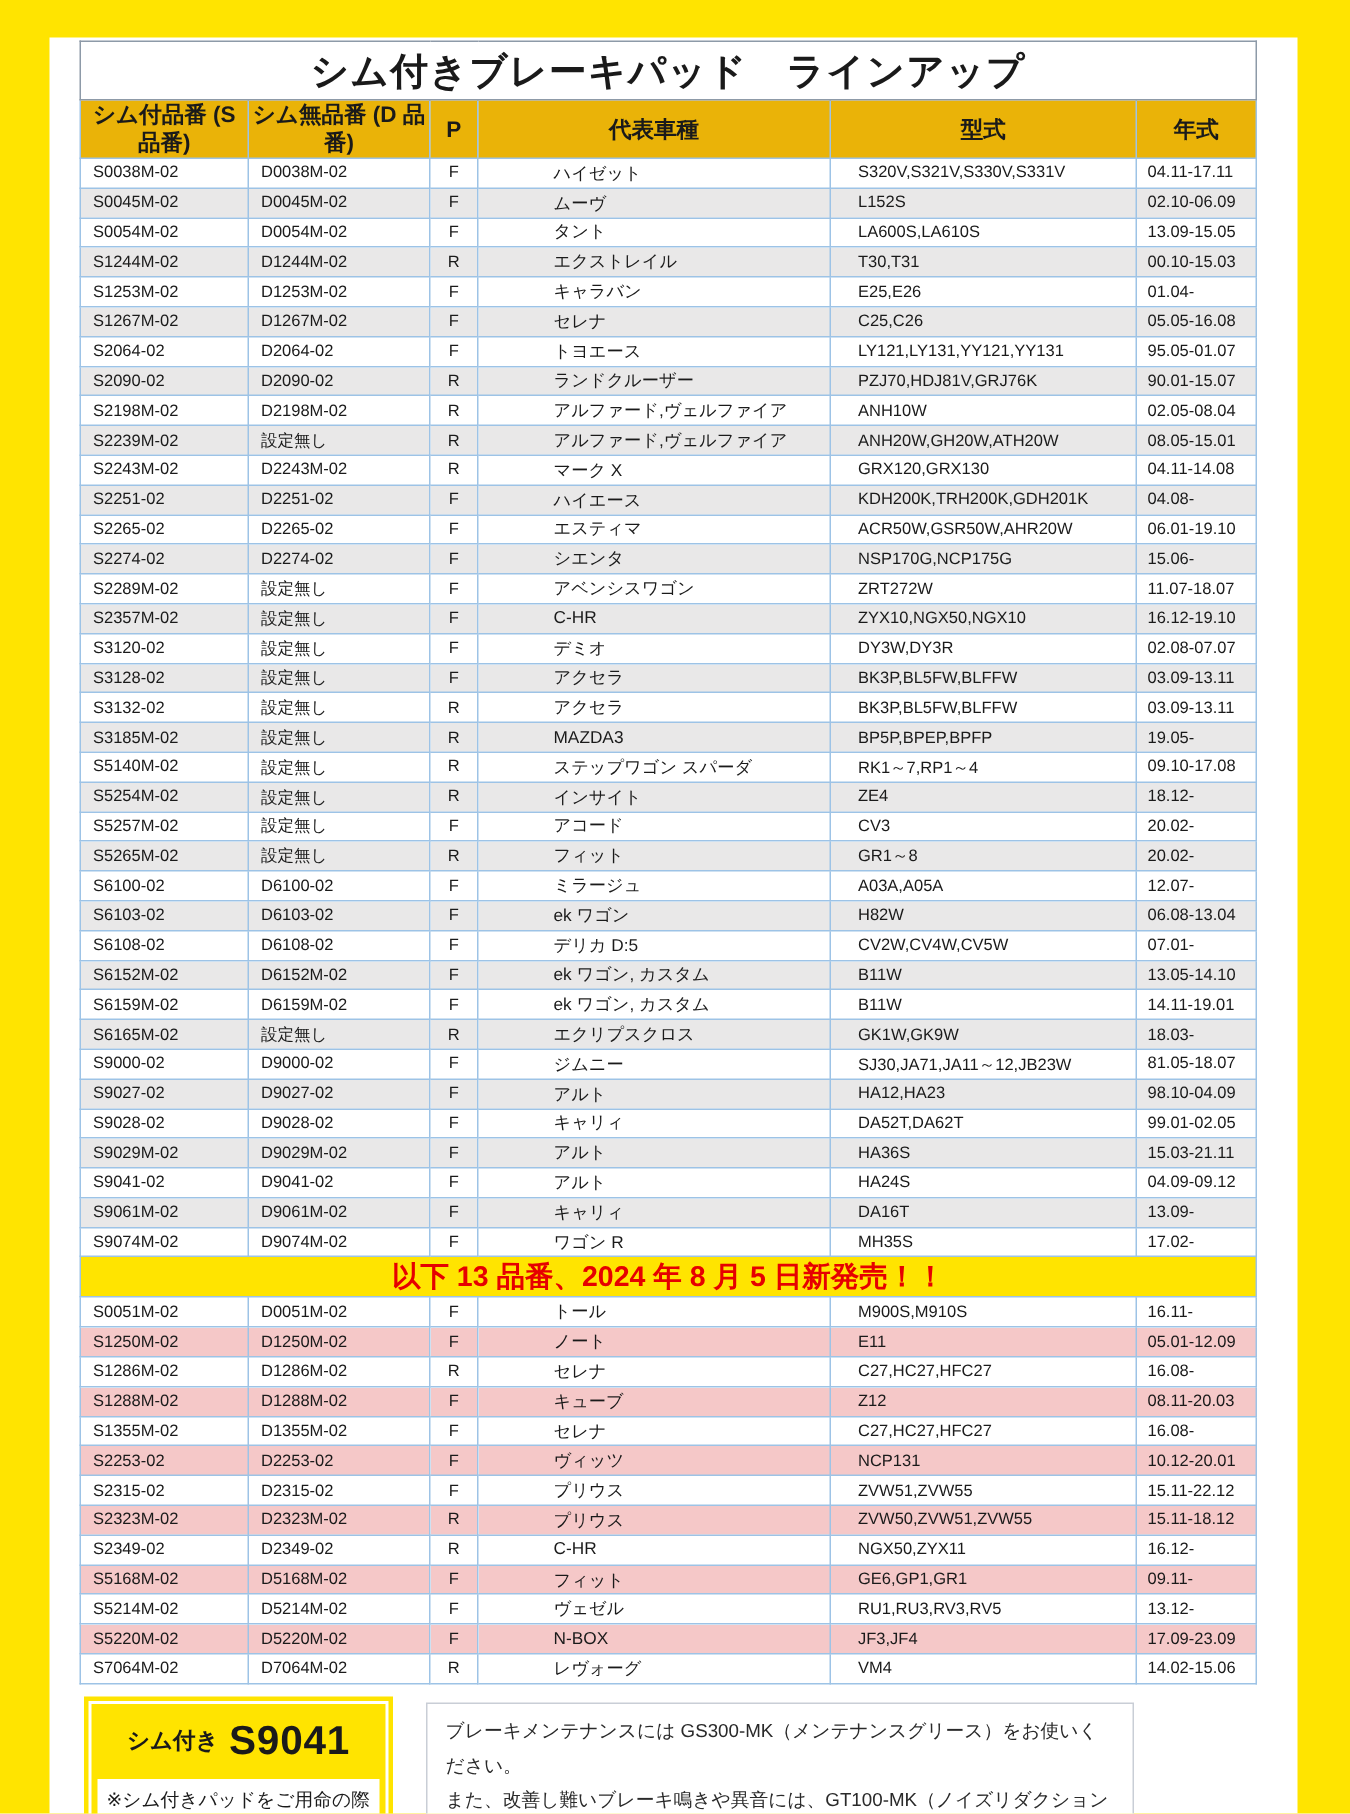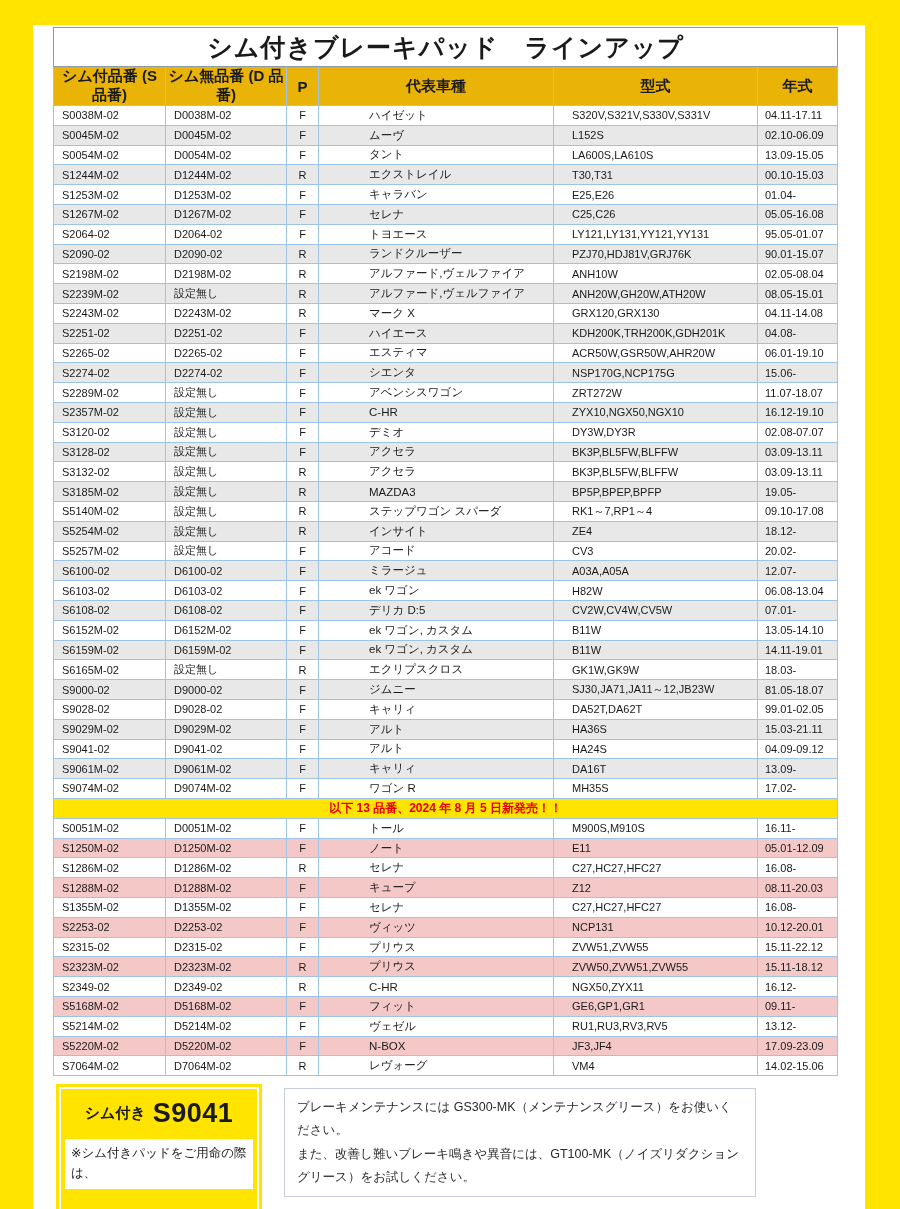--- a/index.html
+++ b/index.html
@@ -40,21 +40,21 @@
     white-space:nowrap;overflow:hidden;background:#fff;
   }
   td.c2{text-align:center;padding:0;}
   td.c3{padding-left:50px;font-size:11.5px;}
   td.c4{padding-left:18px;}
   td.c5{padding-left:7px;}
   #tbody-main tr:nth-child(even) td{background:#e9e8e8;}
   #tbody-new tr:nth-child(even) td{background:#f5c8c8;}
   .banner-cell{
     height:19px;background:#FFE400;color:#e60000;font-weight:bold;
-    font-size:12px;text-align:center;padding:0;border:1px solid #9dc3e6;
+    font-size:19px;text-align:center;padding:0;border:1px solid #9dc3e6;
   }
   
   .footer{display:flex;margin-top:8px;gap:22px;width:792px;}
   .promo-box{
     width:206px;height:137px;flex:0 0 auto;margin-left:3px;
     background:#FFE400;
     box-shadow:inset 0 0 0 3px #FFE400, inset 0 0 0 5px #ffffff;
     box-sizing:border-box;
     display:flex;flex-direction:column;justify-content:flex-start;
     padding-top:14px;
@@ -279,20 +279,28 @@
         </tr>
         <tr>
           <td class="c0">S5257M-02</td>
           <td class="c1">設定無し</td>
           <td class="c2">F</td>
           <td class="c3">アコード</td>
           <td class="c4">CV3</td>
           <td class="c5">20.02-</td>
         </tr>
         <tr>
+          <td class="c0">S5265M-02</td>
+          <td class="c1">設定無し</td>
+          <td class="c2">R</td>
+          <td class="c3">フィット</td>
+          <td class="c4">GR1～8</td>
+          <td class="c5">20.02-</td>
+        </tr>
+        <tr>
           <td class="c0">S6100-02</td>
           <td class="c1">D6100-02</td>
           <td class="c2">F</td>
           <td class="c3">ミラージュ</td>
           <td class="c4">A03A,A05A</td>
           <td class="c5">12.07-</td>
         </tr>
         <tr>
           <td class="c0">S6103-02</td>
           <td class="c1">D6103-02</td>
@@ -333,20 +341,28 @@
           <td class="c4">GK1W,GK9W</td>
           <td class="c5">18.03-</td>
         </tr>
         <tr>
           <td class="c0">S9000-02</td>
           <td class="c1">D9000-02</td>
           <td class="c2">F</td>
           <td class="c3">ジムニー</td>
           <td class="c4">SJ30,JA71,JA11～12,JB23W</td>
           <td class="c5">81.05-18.07</td>
+        </tr>
+        <tr>
+          <td class="c0">S9027-02</td>
+          <td class="c1">D9027-02</td>
+          <td class="c2">F</td>
+          <td class="c3">アルト</td>
+          <td class="c4">HA12,HA23</td>
+          <td class="c5">98.10-04.09</td>
         </tr>
         <tr>
           <td class="c0">S9028-02</td>
           <td class="c1">D9028-02</td>
           <td class="c2">F</td>
           <td class="c3">キャリィ</td>
           <td class="c4">DA52T,DA62T</td>
           <td class="c5">99.01-02.05</td>
         </tr>
         <tr>

